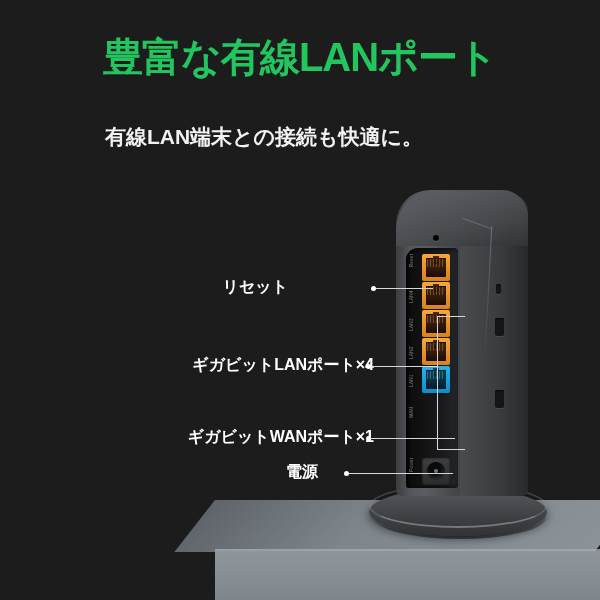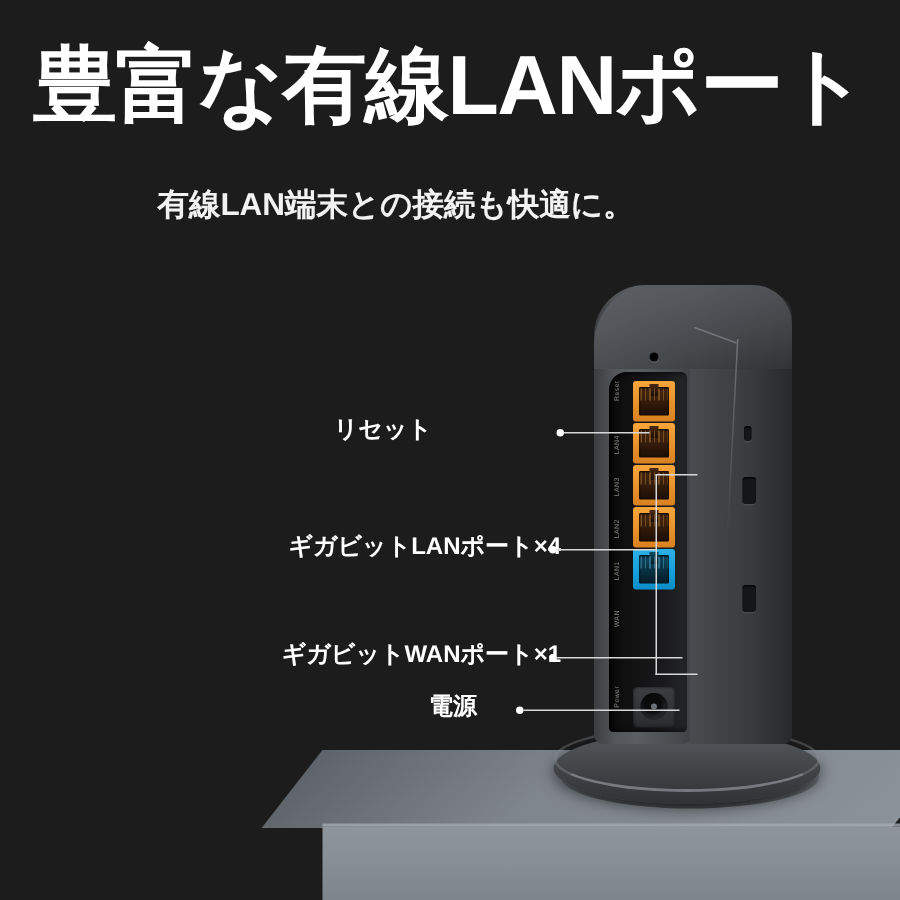--- a/index.html
+++ b/index.html
@@ -6,22 +6,22 @@
   html, body {
     width:600px; height:600px; overflow:hidden;
     background:#1c1c1c;
     font-family:"Liberation Sans","DejaVu Sans",sans-serif;
   }
   #stage { position:relative; width:600px; height:600px; background:#1c1c1c; overflow:hidden; }
 
   
   .title {
     position:absolute; left:0; top:28px; width:600px;
-    text-align:center; color:#ffffff;
-    font-size:56px; font-weight:bold; letter-spacing:-1px;
+    text-align:center; color:#22c55e;
+    font-size:40px; font-weight:bold; letter-spacing:-1px;
     line-height:58px; white-space:nowrap;
   }
   .subtitle {
     position:absolute; left:0; top:122px; width:528px;
     text-align:center; color:#f2f2f2;
     font-size:21px; font-weight:bold; line-height:30px; white-space:nowrap;
   }
 
   
   .table-top {

